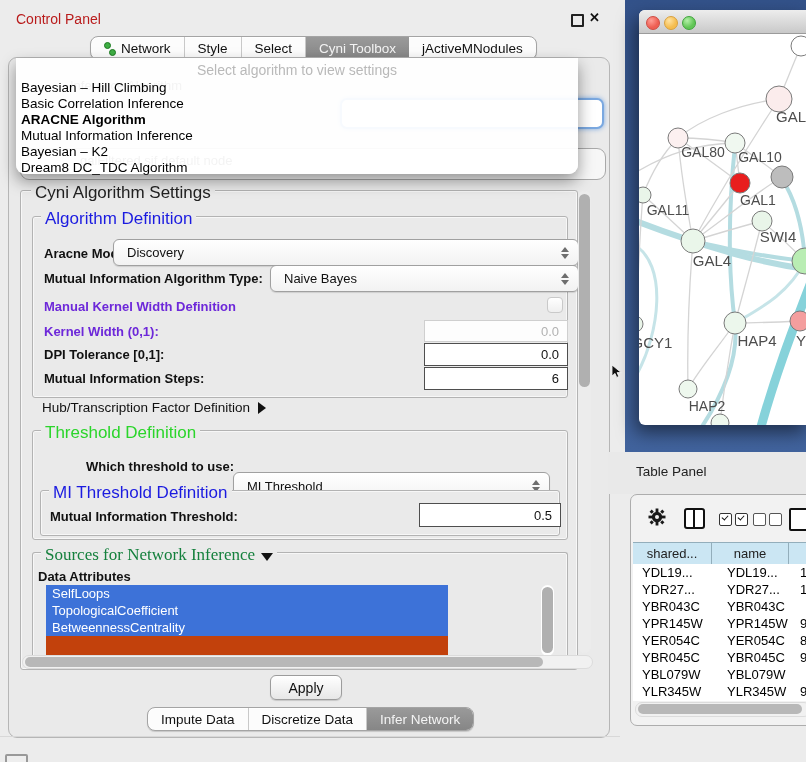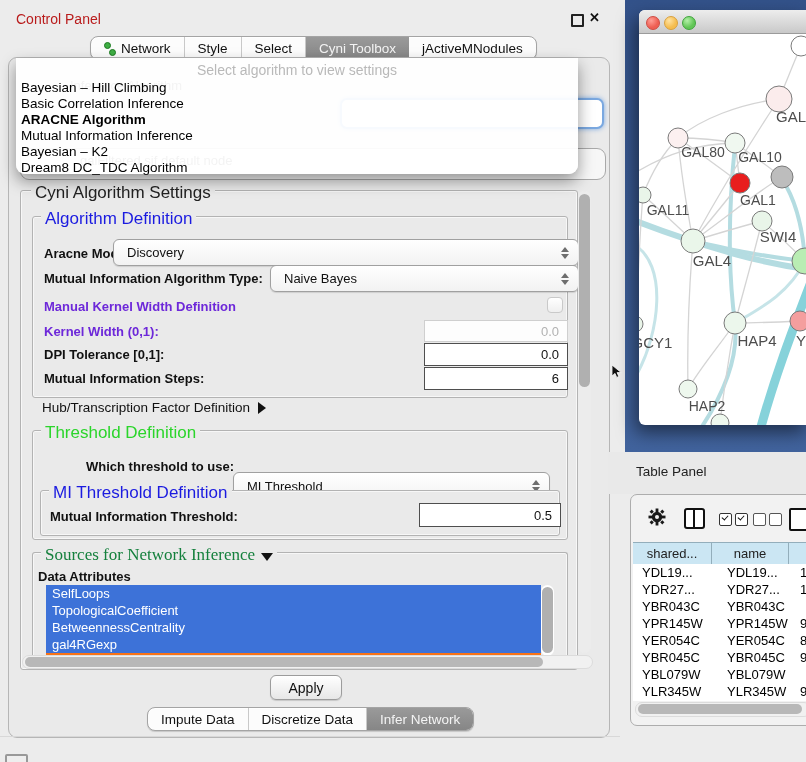--- a/index.html
+++ b/index.html
@@ -56,21 +56,21 @@
   .combo .arrows b.dn{border-top:5px solid #6e6e6e;}
   .field{background:#fff;border:1px solid #4e4e4e;font-size:13px;color:#111;text-align:right;
          padding-right:8px;display:flex;align-items:center;justify-content:flex-end;}
   .field.dis{border:1px solid #cfcfcf;color:#b2b2b2;background:#fdfdfd;}
   .chk{width:14px;height:14px;border:1px solid #c9c9c9;border-radius:4px;background:linear-gradient(#fff,#efefef);}
   .tri-r{display:inline-block;width:0;height:0;border-top:6px solid transparent;border-bottom:6px solid transparent;
          border-left:8px solid #111;margin-left:8px;vertical-align:-2px;}
   .tri-d{display:inline-block;width:0;height:0;border-left:6px solid transparent;border-right:6px solid transparent;
          border-top:8px solid #111;margin-left:6px;vertical-align:-1px;}
 
-  .attr-list{left:46px;top:585px;width:495px;height:71px;background:#f97316;overflow:hidden;}
+  .attr-list{left:46px;top:585px;width:402px;height:71px;background:#c2410c;overflow:hidden;}
   .attr-item{height:17px;line-height:17px;font-size:13px;color:#fff;background:#3d72d8;padding-left:6px;}
   .vsb{background:#ececec;border-radius:7px;}
   .vsb .thumb{position:absolute;left:1px;width:11px;background:#b0b0b0;border-radius:6px;}
   .hsb{background:#f1f1f1;border:1px solid #dcdcdc;border-radius:7px;}
   .hsb .thumb{position:absolute;top:1px;height:10px;background:#b8b8b8;border-radius:6px;}
 
   .btn{background:linear-gradient(#ffffff,#e7e7e7);border:1px solid #9c9c9c;border-radius:6px;
        font-size:14px;color:#111;display:flex;align-items:center;justify-content:center;
        box-shadow:0 1px 1px rgba(0,0,0,.15);}
 
@@ -217,21 +217,20 @@
 <div class="abs field" style="left:419px;top:503px;width:132px;height:22px;">0.5</div>
 
 <div class="abs groupbox" style="left:32px;top:552px;width:534px;height:114px;border-bottom:none;">
   <span class="gtitle" style="left:8px;color:#15803d;font-family:Liberation Serif, serif;"><span>Sources for Network Inference</span><span class="tri-d"></span></span>
 </div>
 <div class="abs lbl" style="left:38px;top:569px;">Data Attributes</div>
 <div class="abs attr-list" id="attr-list">
     <div class="attr-item">SelfLoops</div>
     <div class="attr-item">TopologicalCoefficient</div>
     <div class="attr-item">BetweennessCentrality</div>
-    <div class="attr-item">gal4RGexp</div>
   </div>
 <div class="abs vsb" style="left:541px;top:585px;width:13px;height:71px;background:#fff;">
   <span class="thumb" style="top:2px;height:66px;"></span>
 </div>
 
 <div class="abs vsb" style="left:578px;top:191px;width:13px;height:462px;">
   <span class="thumb" style="top:3px;height:193px;"></span>
 </div>
 <div class="abs hsb" style="left:22px;top:655px;width:569px;height:12px;">
   <span class="thumb" style="left:2px;width:518px;"></span>

